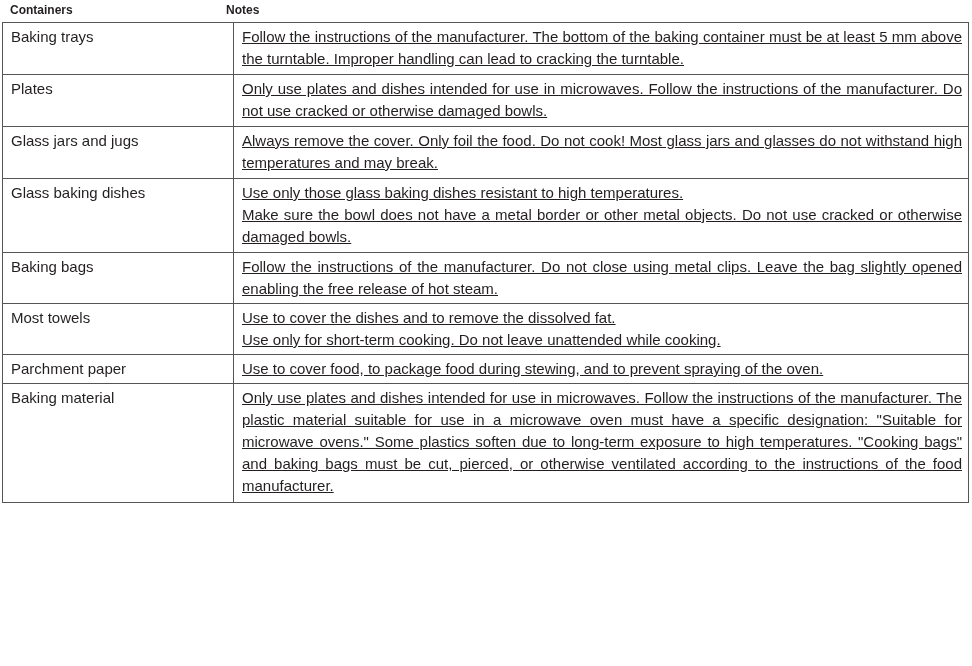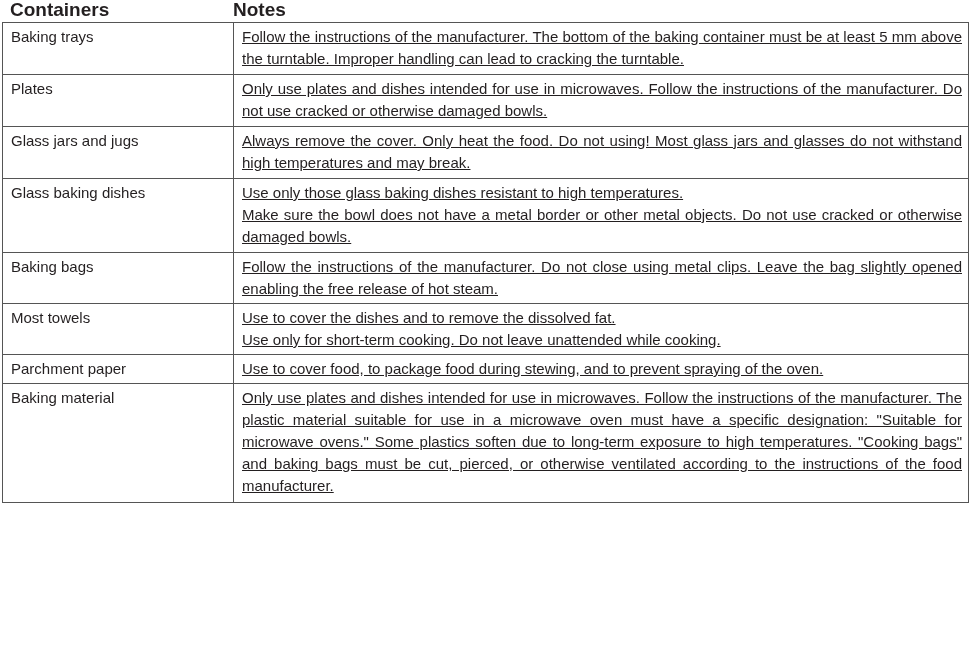--- a/index.html
+++ b/index.html
@@ -4,24 +4,24 @@
 <style>
   html, body { margin: 0; padding: 0; background: #ffffff; }
   body {
     width: 972px; height: 666px; overflow: hidden;
     font-family: "Liberation Sans", "DejaVu Sans", sans-serif;
     color: #231f20;
     position: relative;
   }
   .header {
     position: absolute; left: 0; top: 0; width: 972px; height: 22px;
-    font-weight: bold; font-size: 19px; line-height: 20px;
+    font-weight: bold; font-size: 12px; line-height: 20px;
   }
   .header .h1 { position: absolute; left: 10px; top: 0; }
-  .header .h2 { position: absolute; left: 233px; top: 0; }
+  .header .h2 { position: absolute; left: 226px; top: 0; }
   table {
     position: absolute; left: 2px; top: 22px;
     width: 967px;
     border-collapse: collapse;
     table-layout: fixed;
     font-size: 15px;
     line-height: 22px;
   }
   td {
     border: 1.5px solid #555;
@@ -51,21 +51,21 @@
     </tr>
     <tr style="height:52px">
       <td class="c1">Plates</td>
       <td class="c2">
           <span class="line">Only use plates and dishes intended for use in microwaves. Follow the instructions of the manufacturer. Do not use cracked or otherwise damaged bowls.</span>
         </td>
     </tr>
     <tr style="height:52px">
       <td class="c1">Glass jars and jugs</td>
       <td class="c2">
-          <span class="line">Always remove the cover. Only heat the food. Do not using! Most glass jars and glasses do not withstand high temperatures and may break.</span>
+          <span class="line">Always remove the cover. Only foil the food. Do not cook! Most glass jars and glasses do not withstand high temperatures and may break.</span>
         </td>
     </tr>
     <tr style="height:74px">
       <td class="c1">Glass baking dishes</td>
       <td class="c2">
           <span class="line">Use only those glass baking dishes resistant to high temperatures.</span>
           <span class="line">Make sure the bowl does not have a metal border or other metal objects. Do not use cracked or otherwise damaged bowls.</span>
         </td>
     </tr>
     <tr style="height:51px">

